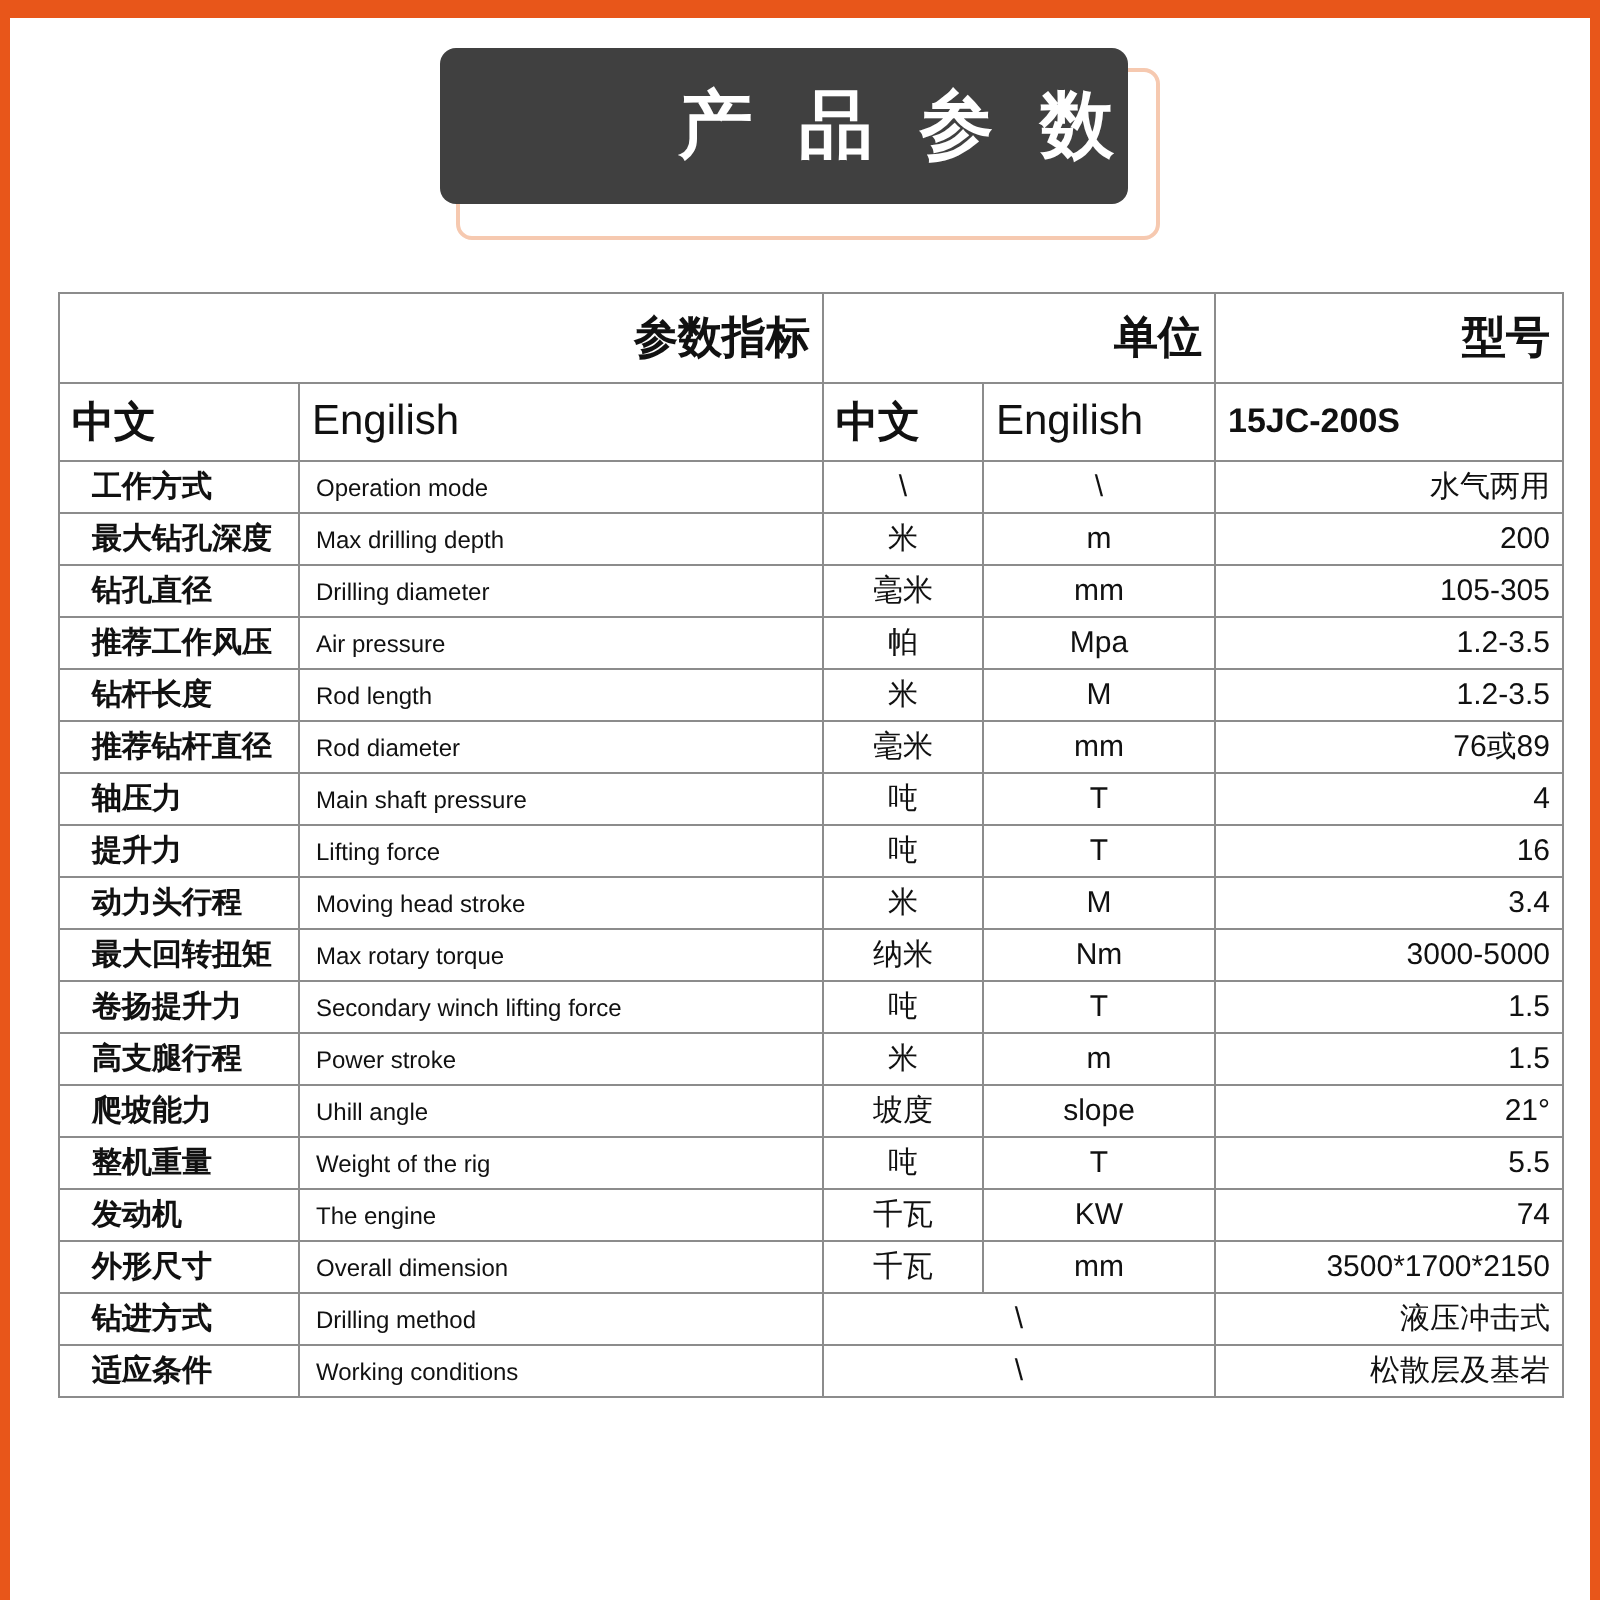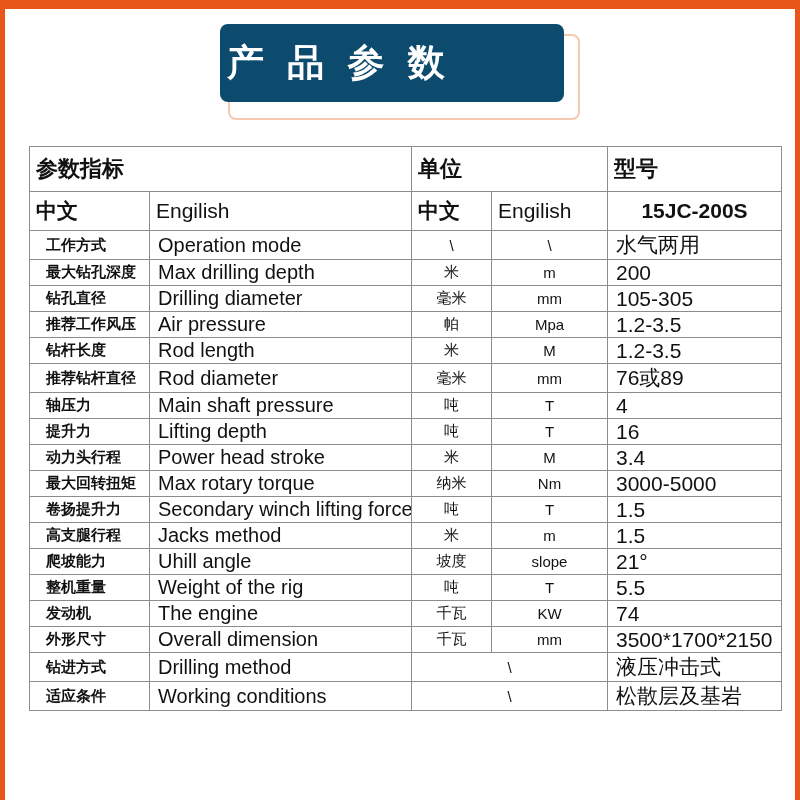--- a/index.html
+++ b/index.html
@@ -53,25 +53,25 @@
     border: 2px solid #f6c9b0;
     border-radius: 8px;
     box-sizing: border-box;
   }
   .banner {
     position: absolute;
     left: 0;
     top: 0;
     width: 344px;
     height: 78px;
-    background: #0c4a6e;
+    background: #404040;
     border-radius: 8px;
     display: flex;
     align-items: center;
-    justify-content: flex-start;
+    justify-content: flex-end;
   }
   .banner-text {
     color: #ffffff;
     font-size: 37px;
     font-weight: bold;
     letter-spacing: 7px;
     font-family: "Liberation Serif", "DejaVu Serif", serif;
     padding-left: 7px;
   }
   
@@ -100,51 +100,51 @@
   col.c0 { width: 120px; }
   col.c1 { width: 262px; }
   col.c2 { width: 80px; }
   col.c3 { width: 116px; }
   col.c4 { width: 174px; }
 
   tr.head-row td {
     height: 44px;
     font-size: 22px;
     font-weight: bold;
-    text-align: left;
+    text-align: right;
   }
   tr.sub-row td {
     height: 38px;
     font-size: 21px;
   }
   tr.sub-row td.model {
     font-weight: bold;
-    font-size: 21px;
-    text-align: center;
+    font-size: 17px;
   }
   td.cn {
     padding-left: 14px;
     font-weight: bold;
   }
   tr.body-row td.cn {
     font-size: 15px;
     padding-left: 16px;
   }
   tr.body-row td.en {
-    font-size: 20px;
+    font-size: 12px;
     padding-left: 8px;
   }
   tr.body-row td.unit-cn,
   tr.body-row td.unit-en {
     font-size: 15px;
     text-align: center;
   }
   tr.body-row td.value {
-    font-size: 21px;
+    font-size: 15px;
     padding-left: 8px;
+    text-align: right;
   }
   tr.body-row td {
     height: 25px;
   }
   td.merged {
     text-align: center;
   }
 </style>
 </head>
 <body>
@@ -227,49 +227,49 @@
           </tr>
           <tr class="body-row">
             <td class="cn">轴压力</td>
             <td class="en">Main shaft  pressure</td>
             <td class="unit-cn">吨</td>
             <td class="unit-en">T</td>
             <td class="value">4</td>
           </tr>
           <tr class="body-row">
             <td class="cn">提升力</td>
-            <td class="en">Lifting depth</td>
+            <td class="en">Lifting force</td>
             <td class="unit-cn">吨</td>
             <td class="unit-en">T</td>
             <td class="value">16</td>
           </tr>
           <tr class="body-row">
             <td class="cn">动力头行程</td>
-            <td class="en">Power head stroke</td>
+            <td class="en">Moving head stroke</td>
             <td class="unit-cn">米</td>
             <td class="unit-en">M</td>
             <td class="value">3.4</td>
           </tr>
           <tr class="body-row">
             <td class="cn">最大回转扭矩</td>
             <td class="en">Max rotary  torque</td>
             <td class="unit-cn">纳米</td>
             <td class="unit-en">Nm</td>
             <td class="value">3000-5000</td>
           </tr>
           <tr class="body-row">
             <td class="cn">卷扬提升力</td>
             <td class="en">Secondary winch lifting force</td>
             <td class="unit-cn">吨</td>
             <td class="unit-en">T</td>
             <td class="value">1.5</td>
           </tr>
           <tr class="body-row">
             <td class="cn">高支腿行程</td>
-            <td class="en">Jacks method</td>
+            <td class="en">Power stroke</td>
             <td class="unit-cn">米</td>
             <td class="unit-en">m</td>
             <td class="value">1.5</td>
           </tr>
           <tr class="body-row">
             <td class="cn">爬坡能力</td>
             <td class="en">Uhill angle</td>
             <td class="unit-cn">坡度</td>
             <td class="unit-en">slope</td>
             <td class="value">21°</td>

